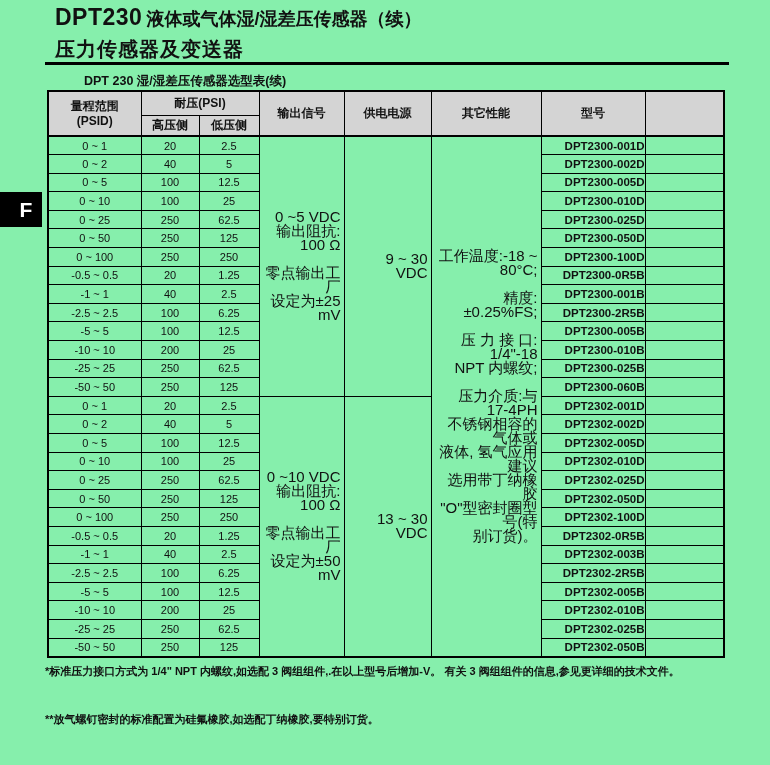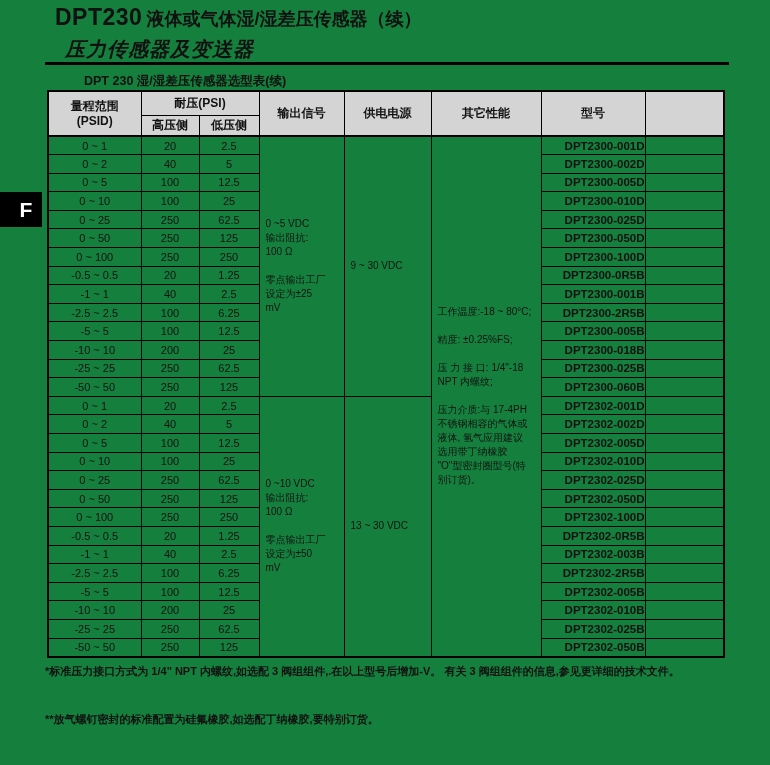--- a/index.html
+++ b/index.html
@@ -2,21 +2,21 @@
 <html><head>
 <meta charset="utf-8">
 <style>
   * { margin: 0; padding: 0; box-sizing: border-box; }
   html, body { background: #ffffff; }
   body { font-family: "Liberation Sans", "DejaVu Sans", sans-serif; color: #111; }
   .page {
     position: relative;
     width: 770px;
     height: 765px;
-    background: #15803d;
+    background: #86efac;
     overflow: hidden;
   }
 
   
   .title-line {
     position: absolute;
     left: 55px;
     top: 4px;
     white-space: nowrap;
   }
@@ -25,26 +25,25 @@
     font-weight: bold;
     letter-spacing: 0.5px;
   }
   .title-suffix {
     font-size: 18px;
     font-weight: bold;
     margin-left: 4px;
   }
   .section-title {
     position: absolute;
-    left: 65px;
+    left: 55px;
     top: 36px;
     font-size: 20px;
     font-weight: bold;
     letter-spacing: 1px;
-    font-style: italic;
   }
   .rule {
     position: absolute;
     left: 45px;
     top: 62px;
     width: 684px;
     height: 3px;
     background: #000;
   }
   .table-caption {
@@ -99,26 +98,26 @@
   .sel-table thead tr.hrow2 th { height: 21px; margin-top: 25px; }
   .sel-table thead th.hb2 { border-bottom: 2px solid #000; }
   .sel-table tbody tr { height: 18.6px; margin-left: 47px; }
   .sel-table tbody td {
     font-size: 11px;
     text-align: center;
     vertical-align: middle;
   }
   .sel-table td.c-model { font-weight: bold; font-size: 11.5px; text-align: right; }
   .sel-table td.c-block {
-    text-align: left;
+    text-align: right;
     vertical-align: middle;
     white-space: pre-line;
     line-height: 14px;
     padding: 4px 3px 4px 6px;
-    font-size: 10px;
+    font-size: 15px;
   }
   .hdr-two-line div { line-height: 15px; }
 
   
   .footnote {
     position: absolute;
     left: 45px;
     font-size: 11px;
     font-weight: bold;
     white-space: nowrap;
@@ -271,21 +270,21 @@
           <td class="c-range">-5 ~ 5</td>
           <td class="c-num">100</td>
           <td class="c-num">12.5</td>
           <td class="c-model">DPT2300-005B</td>
           <td class="c-empty"></td>
         </tr>
         <tr>
           <td class="c-range">-10 ~ 10</td>
           <td class="c-num">200</td>
           <td class="c-num">25</td>
-          <td class="c-model">DPT2300-018B</td>
+          <td class="c-model">DPT2300-010B</td>
           <td class="c-empty"></td>
         </tr>
         <tr>
           <td class="c-range">-25 ~ 25</td>
           <td class="c-num">250</td>
           <td class="c-num">62.5</td>
           <td class="c-model">DPT2300-025B</td>
           <td class="c-empty"></td>
         </tr>
         <tr>

